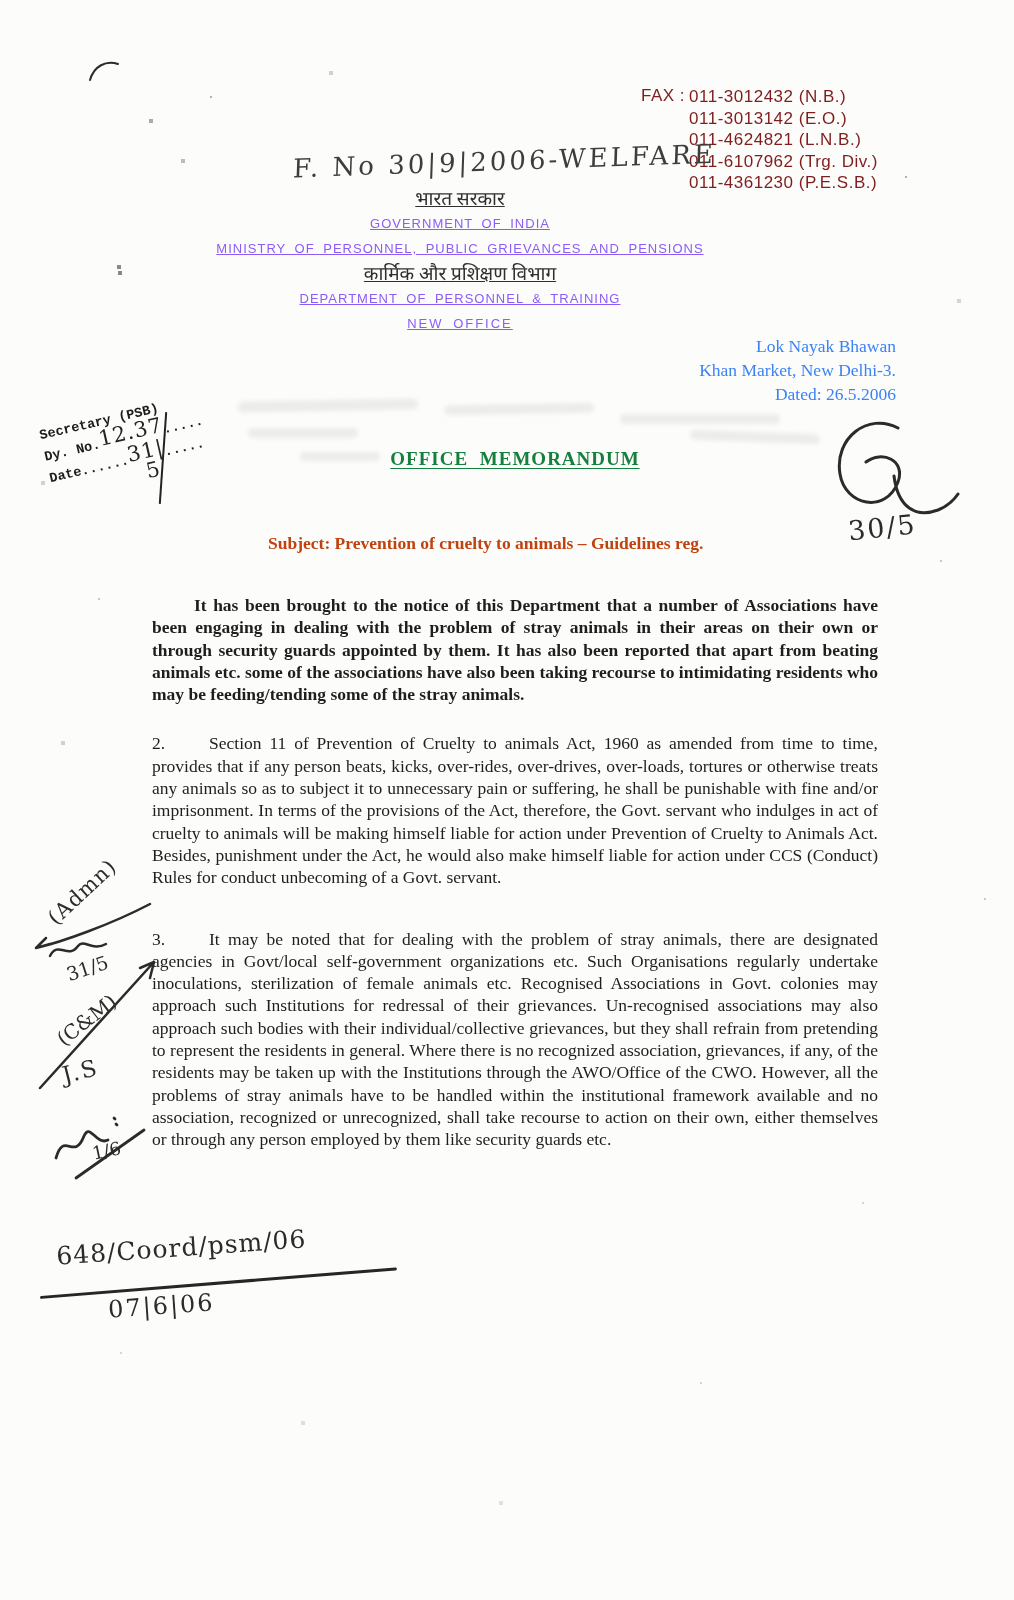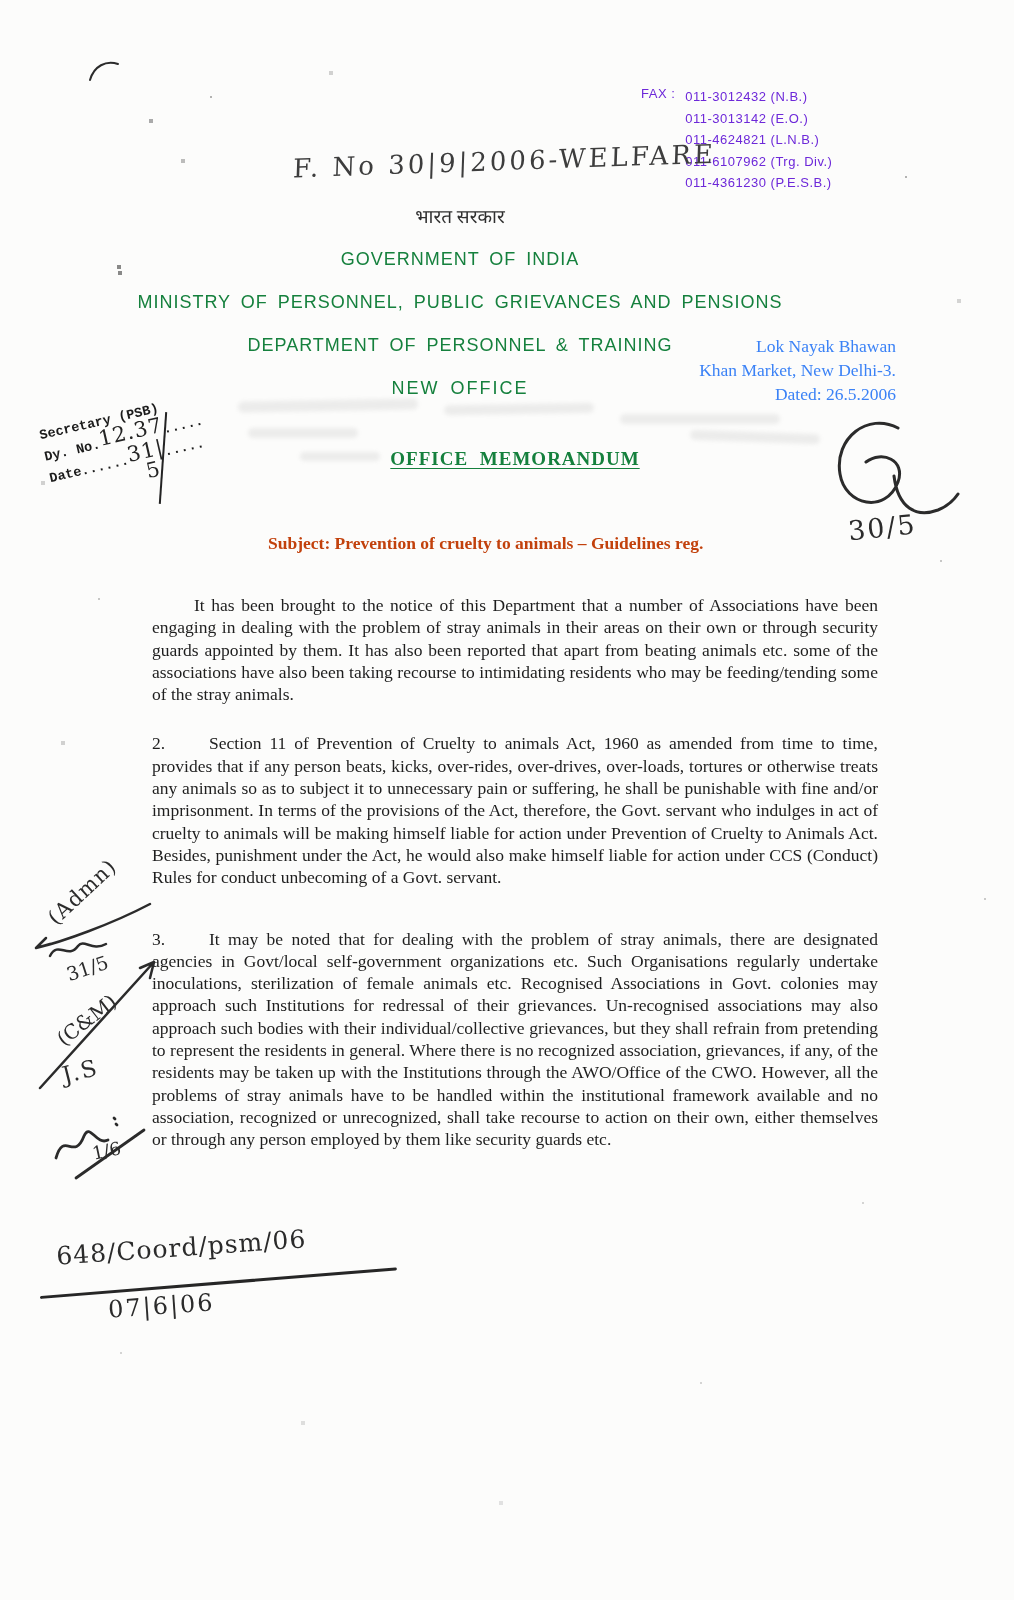--- a/index.html
+++ b/index.html
@@ -6,36 +6,36 @@
   body{
     width:1014px;height:1600px;position:relative;
     background:#fcfcfb;
     font-family:"Liberation Serif", serif;
     color:#1f1f1f;
     overflow:hidden;
   }
   .abs{position:absolute;}
 
   
-  .fax-block{top:86px;left:641px;display:flex;gap:10px;
-    font-family:"Liberation Sans",sans-serif;font-size:13px;color:#6d28d9;
+  .fax-block{top:86px;left:641px;display:flex;gap:4px;
+    font-family:"Liberation Sans",sans-serif;font-size:17px;color:#7f1d1d;
     letter-spacing:.5px;}
   .fax-block .fax-lines div{line-height:21.5px;white-space:nowrap;}
 
   
   .file-no{top:146px;left:293px;font-family:"DejaVu Serif",serif;
     font-size:26px;color:#3d3d3d;letter-spacing:3px;
     transform:rotate(-2deg) skewX(-4deg);white-space:nowrap;}
 
   
   .header-block{top:186px;left:128px;width:664px;text-align:center;color:#333;}
-  .header-block div{margin:18px 0;}
+  .header-block div{margin:0 0;text-decoration:underline;}
   .h-hindi{font-size:19px;line-height:25px;color:#2f2f2f;}
-  .h-eng{font-family:"Liberation Sans",sans-serif;font-size:18px;line-height:25px;
-    letter-spacing:1px;word-spacing:4px;color:#15803d;}
+  .h-eng{font-family:"Liberation Sans",sans-serif;font-size:13px;line-height:25px;
+    letter-spacing:1px;word-spacing:4px;color:#8b5cf6;}
   .h-city{letter-spacing:2px;}
 
   
   .address-block{top:334px;left:580px;width:316px;text-align:right;
     font-size:17.5px;line-height:24px;color:#3b82f6;}
 
   
   .stamp{top:402px;left:44px;transform:rotate(-13deg);
     font-family:"Liberation Mono",monospace;font-weight:bold;
     font-size:13.5px;color:#1b1b1b;width:210px;line-height:19px;}
@@ -57,21 +57,21 @@
   
   .sig-right{top:416px;left:820px;width:150px;height:150px;}
   .sig-right .mark-text{position:absolute;left:28px;top:96px;
     font-family:"DejaVu Serif",serif;font-size:27px;color:#2b2b2b;
     transform:rotate(-6deg);letter-spacing:2px;}
 
   
   .doc-body{top:533px;left:152px;width:726px;font-size:17.5px;color:#1e1e1e;}
   .subject-line{font-weight:bold;margin-left:116px;font-size:17.5px;color:#c2410c;}
   .doc-body p{margin:0;text-align:justify;line-height:22.3px;}
-  .p1{margin-top:40px !important;text-indent:42px;}
+  .p1{margin-top:40px !important;text-indent:42px;font-weight:bold;}
   .p2{margin-top:27px !important;}
   .p3{margin-top:39px !important;}
   .pnum{display:inline-block;width:57px;text-indent:0;}
 
   
   .hw{font-family:"DejaVu Serif",serif;color:#2b2b2b;white-space:nowrap;}
   .note-admn{top:880px;left:40px;font-size:21px;transform:rotate(-43deg);letter-spacing:1px;}
   .note-315{top:957px;left:66px;font-size:19px;transform:rotate(-18deg);}
   .note-cm{top:1008px;left:52px;font-size:20px;transform:rotate(-38deg);}
   .note-js{top:1058px;left:62px;font-size:23px;transform:rotate(-14deg);letter-spacing:2px;}
@@ -124,20 +124,21 @@
     <div>011-4361230 (P.E.S.B.)</div>
   </div>
 </div>
 
 <div class="abs file-no">F. No 30|9|2006-WELFARE</div>
 
 <div class="abs header-block">
   <div class="h-hindi">भारत सरकार</div>
   <div class="h-eng">GOVERNMENT OF INDIA</div>
   <div class="h-eng">MINISTRY OF PERSONNEL, PUBLIC GRIEVANCES AND PENSIONS</div>
+  <div class="h-hindi">कार्मिक और प्रशिक्षण विभाग</div>
   <div class="h-eng">DEPARTMENT OF PERSONNEL &amp; TRAINING</div>
   <div class="h-eng h-city">NEW OFFICE</div>
 </div>
 
 <div class="abs address-block">
   <div>Lok Nayak Bhawan</div>
   <div>Khan Market, New Delhi-3.</div>
   <div>Dated: 26.5.2006</div>
 </div>
 

